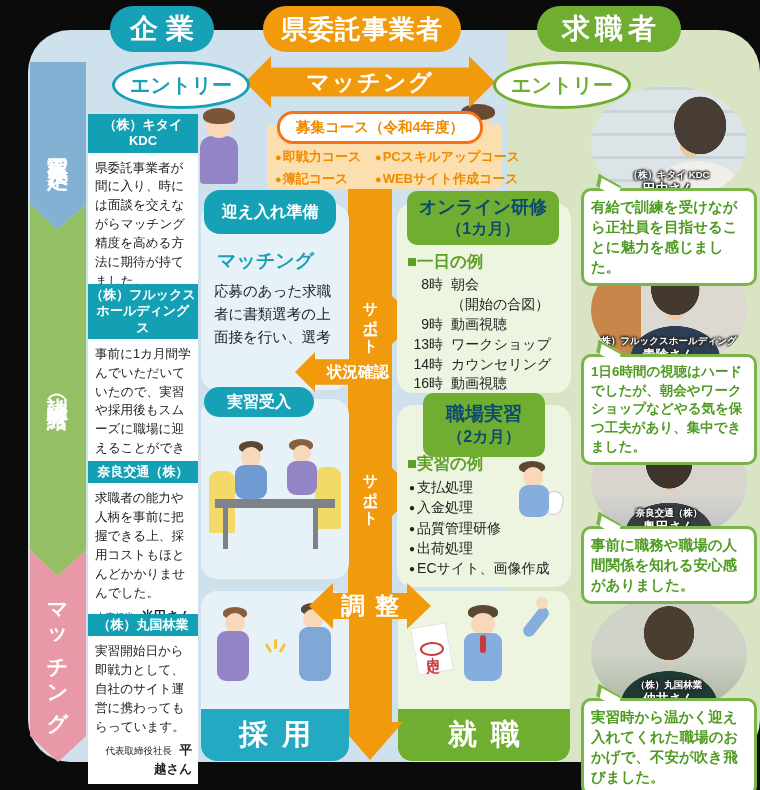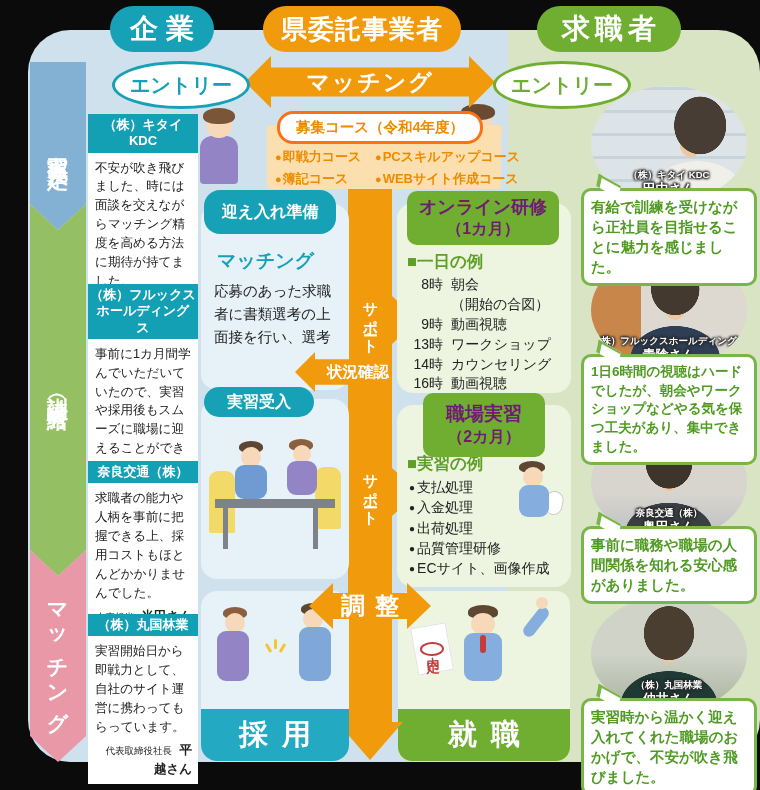--- a/index.html
+++ b/index.html
@@ -93,21 +93,21 @@
      clip-path:polygon(0 50%,20px 0,20px 18%,100% 18%,100% 82%,20px 82%,20px 100%);
      display:flex;align-items:center;justify-content:flex-end;color:#fff;font-weight:bold;
      font-size:15.5px;padding-right:3px;box-sizing:border-box;}
   .arrow-adjust{left:309px;top:583px;width:122px;height:46px;background:#f09a0c;z-index:4;
      clip-path:polygon(0 50%,24px 0,24px 22%,calc(100% - 24px) 22%,calc(100% - 24px) 0,100% 50%,
                        calc(100% - 24px) 100%,calc(100% - 24px) 78%,24px 78%,24px 100%);
      display:flex;align-items:center;justify-content:center;color:#fff;font-weight:bold;
      font-size:24px;letter-spacing:10px;padding-left:10px;box-sizing:border-box;}
 
   
-  .badge-green{background:#6fae30;border-radius:10px;color:#701a75;font-weight:bold;z-index:5;
+  .badge-green{background:#6fae30;border-radius:10px;color:#0c4a6e;font-weight:bold;z-index:5;
                display:flex;flex-direction:column;align-items:center;justify-content:center;line-height:1.3;}
   .badge-online{left:407px;top:191px;width:152px;height:54px;font-size:18px;}
   .badge-worksite{left:423px;top:393px;width:122px;height:64px;font-size:19px;}
   .badge-green .l2{font-size:16px;}
   .box-online{left:397px;top:203px;width:174px;height:190px;background:#edf4df;border-radius:16px;z-index:3;}
   .box-practice{left:397px;top:405px;width:174px;height:182px;background:#edf4df;border-radius:16px;z-index:3;}
   .sec-title{position:absolute;left:10px;top:48px;color:#5f9e28;font-weight:bold;font-size:16.5px;}
   .sched{position:absolute;left:12px;top:72px;right:15px;}
   .sch-row{display:flex;font-size:14px;line-height:1.42;color:#222;font-weight:500;}
   .sch-time{width:34px;text-align:right;margin-right:8px;flex:none;}
@@ -356,41 +356,41 @@
   </div>
 
   <div class="abs box-practice">
     <div class="sec-title">■実習の例</div>
     <div class="bullets">
 
         <div class="bullet-item">支払処理</div>
 
         <div class="bullet-item">入金処理</div>
 
+        <div class="bullet-item">品質管理研修</div>
+
         <div class="bullet-item">出荷処理</div>
-
-        <div class="bullet-item">品質管理研修</div>
 
         <div class="bullet-item">ECサイト、画像作成</div>
       </div>
     <div class="iv-fig-hr" style="right:26px;top:56px;width:26px;height:12px;background:#5d4632;z-index:2;"></div>
     <div class="iv-fig-hd" style="right:28px;top:62px;z-index:2;"></div>
     <div class="iv-fig-bd" style="right:22px;top:80px;width:30px;height:32px;background:#85aede;z-index:2;"></div>
     <div class="iv-fig-bd" style="right:8px;top:86px;width:16px;height:22px;background:#fff;border:1px solid #ccc;transform:rotate(12deg);z-index:1;"></div>
   </div>
   <div class="abs badge-green badge-worksite">
     <div class="l1">職場実習</div>
     <div class="l2">（2カ月）</div>
   </div>
 
   <div class="abs companies">
 
       <div class="company-box">
         <div class="cb-header">（株）キタイ KDC</div>
-        <div class="cb-body">不安が吹き飛びました、時には面談を交えながらマッチング精度を高める方法に期待が持てました。</div>
+        <div class="cb-body">県委託事業者が間に入り、時には面談を交えながらマッチング精度を高める方法に期待が持てました。</div>
         <div class="cb-sign">
           <span class="cb-role">専務取締役</span>
           <span class="cb-name">喜多さん</span>
         </div>
       </div>
 
       <div class="company-box">
         <div class="cb-header">（株）フルックスホールディングス</div>
         <div class="cb-body">事前に1カ月間学んでいただいていたので、実習や採用後もスムーズに職場に迎えることができました。</div>
         <div class="cb-sign">

